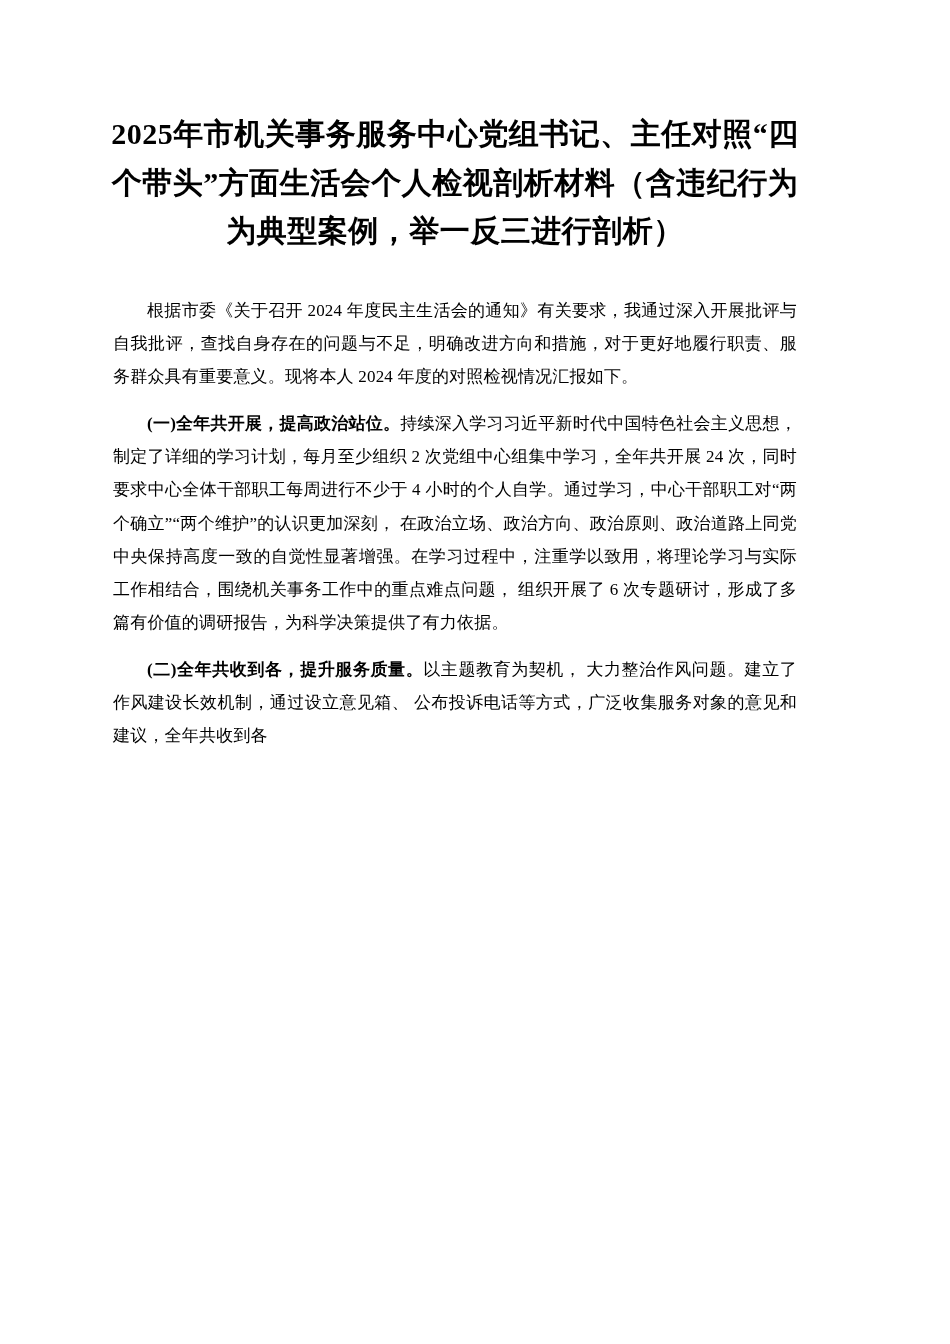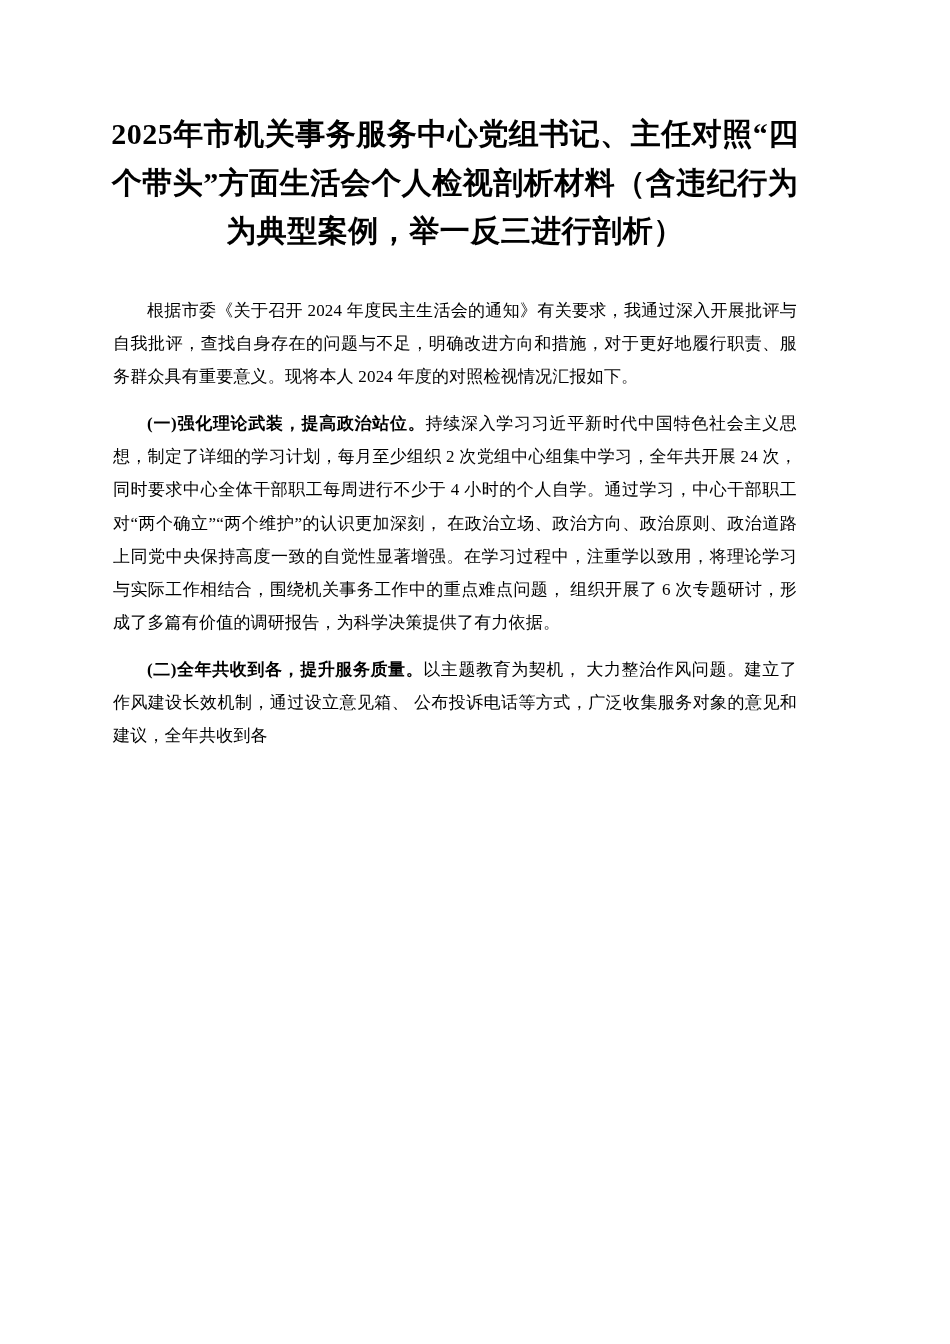--- a/index.html
+++ b/index.html
@@ -57,20 +57,20 @@
 <body>
 
 <div class="page">
 
   <h1 class="doc-title" id="title-el">2025年市机关事务服务中心党组书记、主任对照“四个带头”方面生活会个人检视剖析材料（含违纪行为为典型案例，举一反三进行剖析）</h1>
 
   <p class="para first-body">根据市委《关于召开 2024 年度民主生活会的通知》有关要求，我通过深入开展批评与自我批评，查找自身存在的问题与不足，明确改进方向和措施，对于更好地履行职责、服务群众具有重要意义。现将本人 2024 年度的对照检视情况汇报如下。</p>
 
 
   <p class="para spaced">
-    <span class="lead">(一)强化理论武装，提高政治站位。</span><span>持续深入学习习近平新时代中国特色社会主义思想，制定了详细的学习计划，每月至少组织 2 次党组中心组集中学习，全年共开展 24 次，同时要求中心全体干部职工每周进行不少于 4 小时的个人自学。通过学习，中心干部职工对“两个确立”“两个维护”的认识更加深刻， 在政治立场、政治方向、政治原则、政治道路上同党中央保持高度一致的自觉性显著增强。在学习过程中，注重学以致用，将理论学习与实际工作相结合，围绕机关事务工作中的重点难点问题， 组织开展了 6 次专题研讨，形成了多篇有价值的调研报告，为科学决策提供了有力依据。</span>
+    <span class="lead">(一)全年共开展，提高政治站位。</span><span>持续深入学习习近平新时代中国特色社会主义思想，制定了详细的学习计划，每月至少组织 2 次党组中心组集中学习，全年共开展 24 次，同时要求中心全体干部职工每周进行不少于 4 小时的个人自学。通过学习，中心干部职工对“两个确立”“两个维护”的认识更加深刻， 在政治立场、政治方向、政治原则、政治道路上同党中央保持高度一致的自觉性显著增强。在学习过程中，注重学以致用，将理论学习与实际工作相结合，围绕机关事务工作中的重点难点问题， 组织开展了 6 次专题研讨，形成了多篇有价值的调研报告，为科学决策提供了有力依据。</span>
   </p>
 
   <p class="para spaced">
     <span class="lead">(二)全年共收到各，提升服务质量。</span><span>以主题教育为契机， 大力整治作风问题。建立了作风建设长效机制，通过设立意见箱、 公布投诉电话等方式，广泛收集服务对象的意见和建议，全年共收到各</span>
   </p>
 
 </div>
 
 </body></html>

